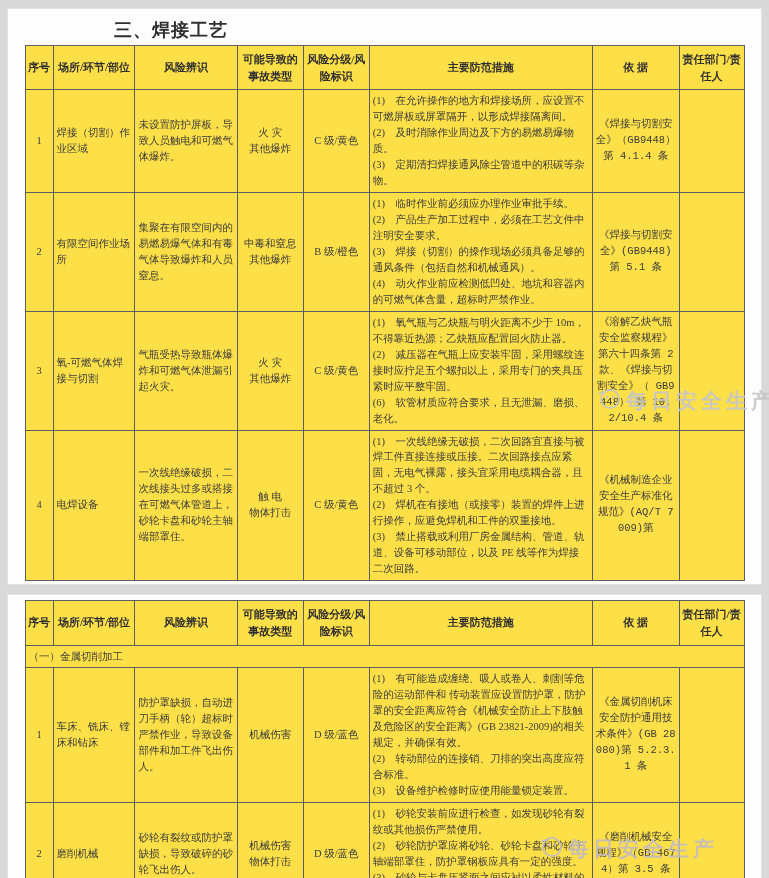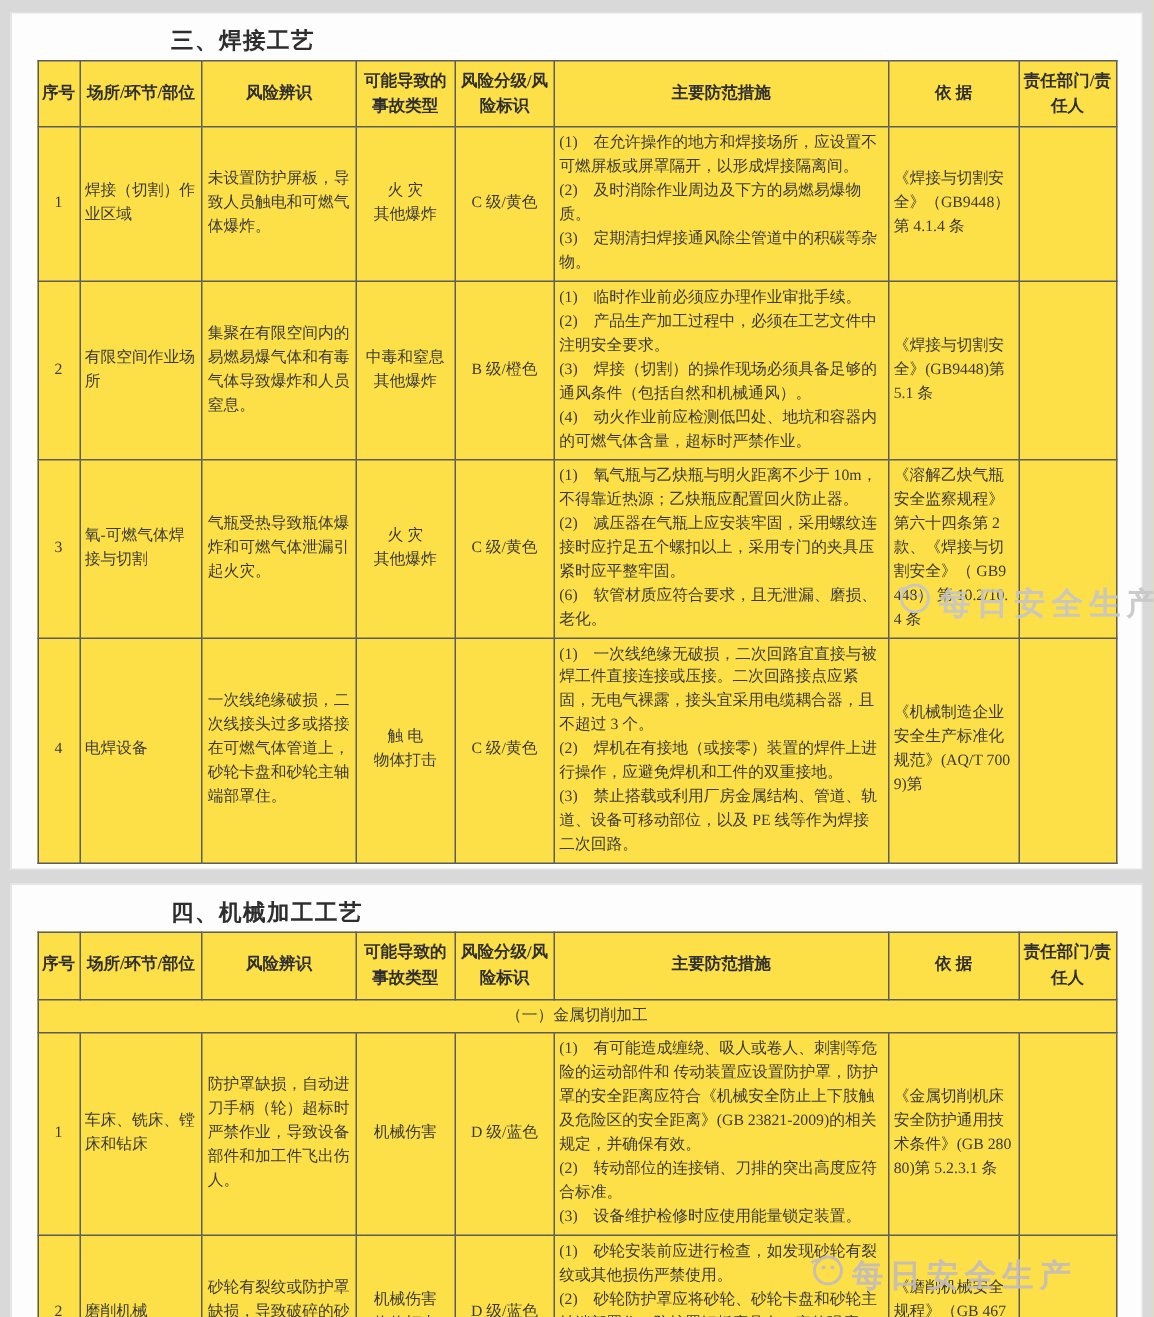--- a/index.html
+++ b/index.html
@@ -14,21 +14,21 @@
   .panel {
     position: relative;
     background: #fdfdfd;
     margin: 0 7px;
     border: 1px solid #e3e3e3;
     padding: 5px 0 3px 0;
   }
   .panel-1 { margin-top: 8px; min-height: 430px; }
   .panel-2 { margin-top: 9px; min-height: 430px; }
   .doc-title {
-    font-size: 15px;
+    font-size: 18px;
     font-weight: bold;
     color: #2e2e2e;
     margin: 4px 0 3px 106px;
     letter-spacing: 1px;
   }
   table.risk-table {
     width: 720px;
     margin: 0 auto;
     border-collapse: collapse;
     table-layout: fixed;
@@ -44,23 +44,23 @@
   }
   table.risk-table th {
     font-weight: bold;
     text-align: center;
     font-size: 11px;
     padding: 5px 2px;
     color: #2f2f2f;
   }
   td.c { text-align: center; white-space: pre-line; }
   td.l { text-align: left; white-space: pre-line; padding: 3px 6px; }
-  td.basis { text-align: left; white-space: pre-line; padding: 3px 4px; }
+  td.basis { text-align: center; white-space: pre-line; padding: 3px 4px; font-family: Liberation Mono, monospace; }
   td.section-row {
-    text-align: center;
+    text-align: left;
     padding: 8px 4px 8px 10px;
     font-size: 10.8px;
     white-space: pre-line;
   }
   .watermark {
     position: absolute;
     display: flex;
     align-items: center;
     color: #c6c6c6;
     opacity: 0.9;
@@ -158,21 +158,20 @@
 (2)　焊机在有接地（或接零）装置的焊件上进行操作，应避免焊机和工件的双重接地。
 (3)　禁止搭载或利用厂房金属结构、管道、轨道、设备可移动部位，以及 PE 线等作为焊接二次回路。</td>
         <td class="basis">《机械制造企业安全生产标准化规范》(AQ/T 7009)第</td>
         <td class="c"></td>
       </tr>
     </tbody>
   </table>
 </div>
 
 <div class="panel panel-2">
-  <div class="doc-title">四、机械加工工艺</div>
 
   <table class="risk-table">
     <colgroup>
       <col style="width:3.9%">
         <col style="width:11.4%">
         <col style="width:14.2%">
         <col style="width:9.2%">
       <col style="width:9.2%">
         <col style="width:31.0%">
         <col style="width:12.1%">

